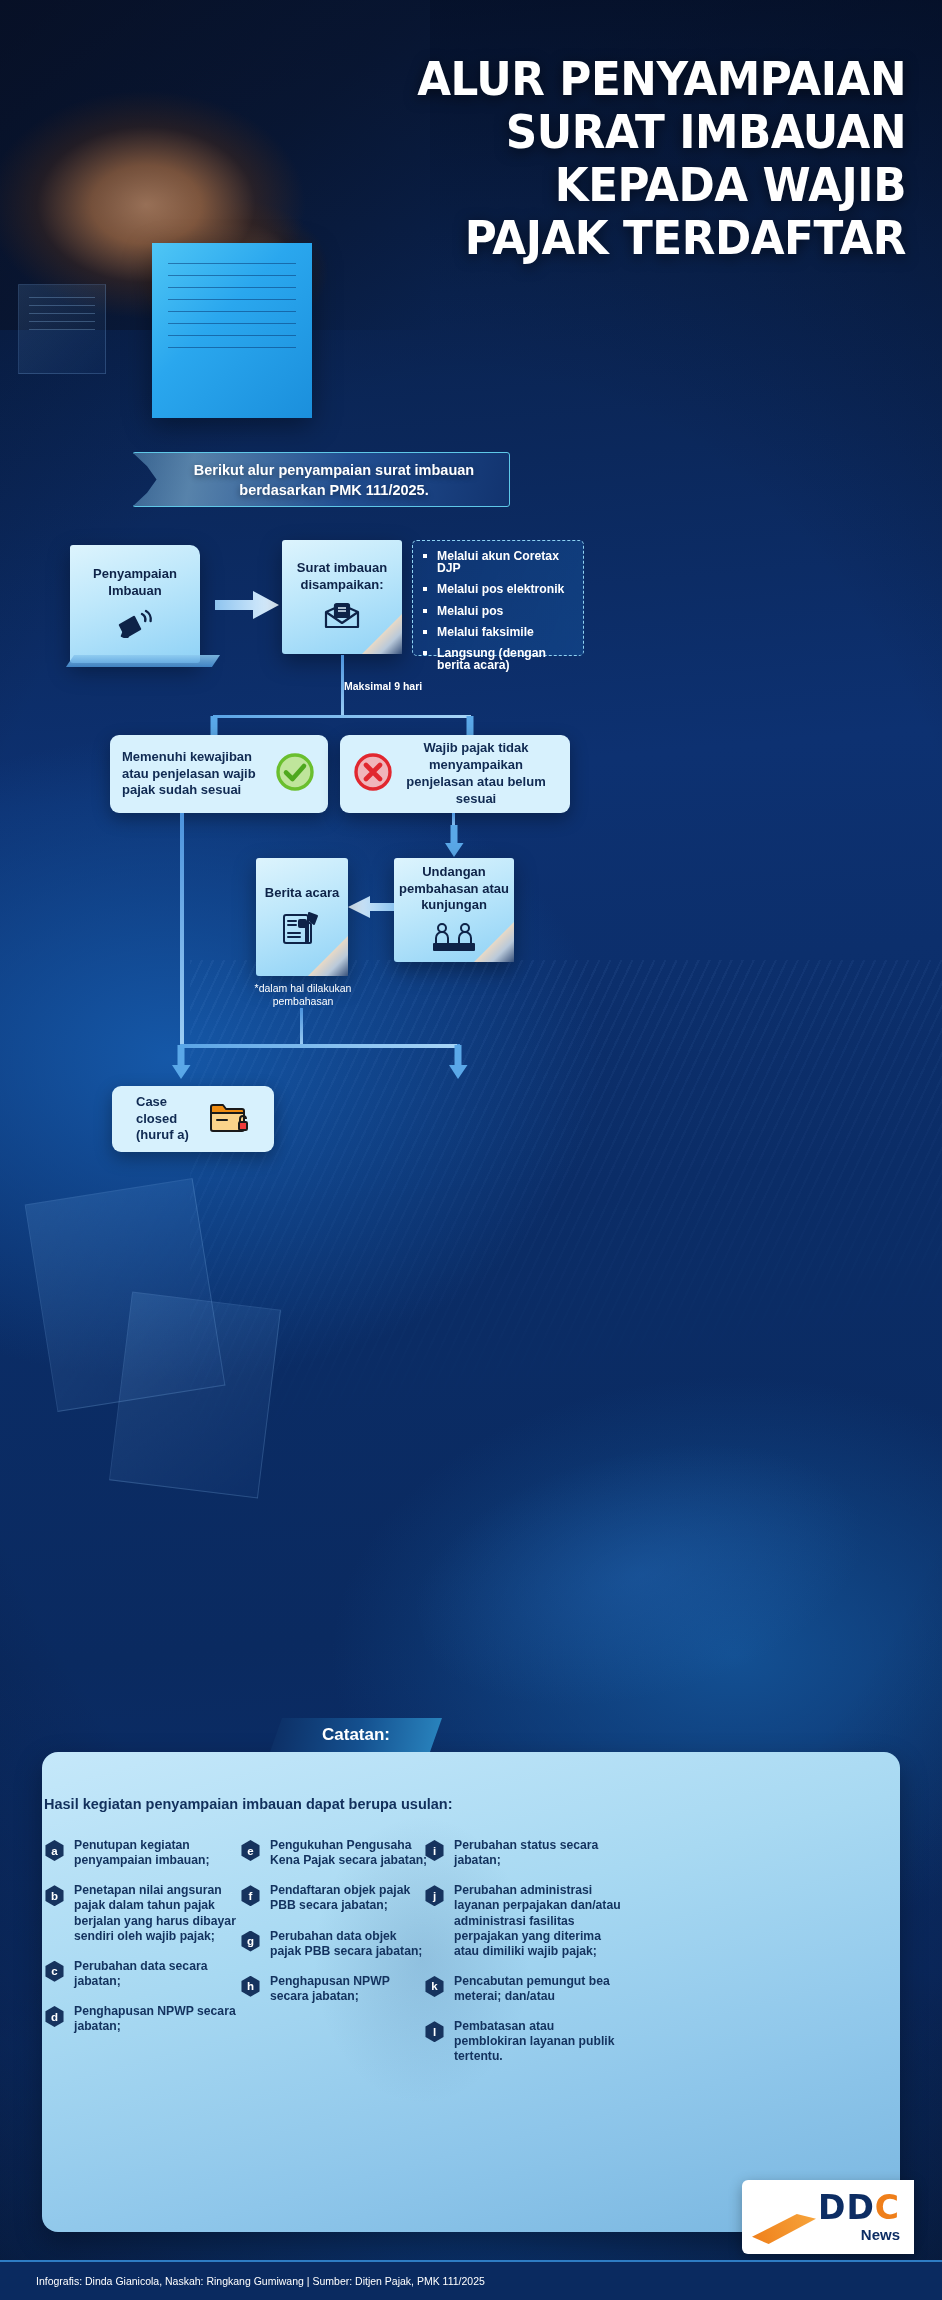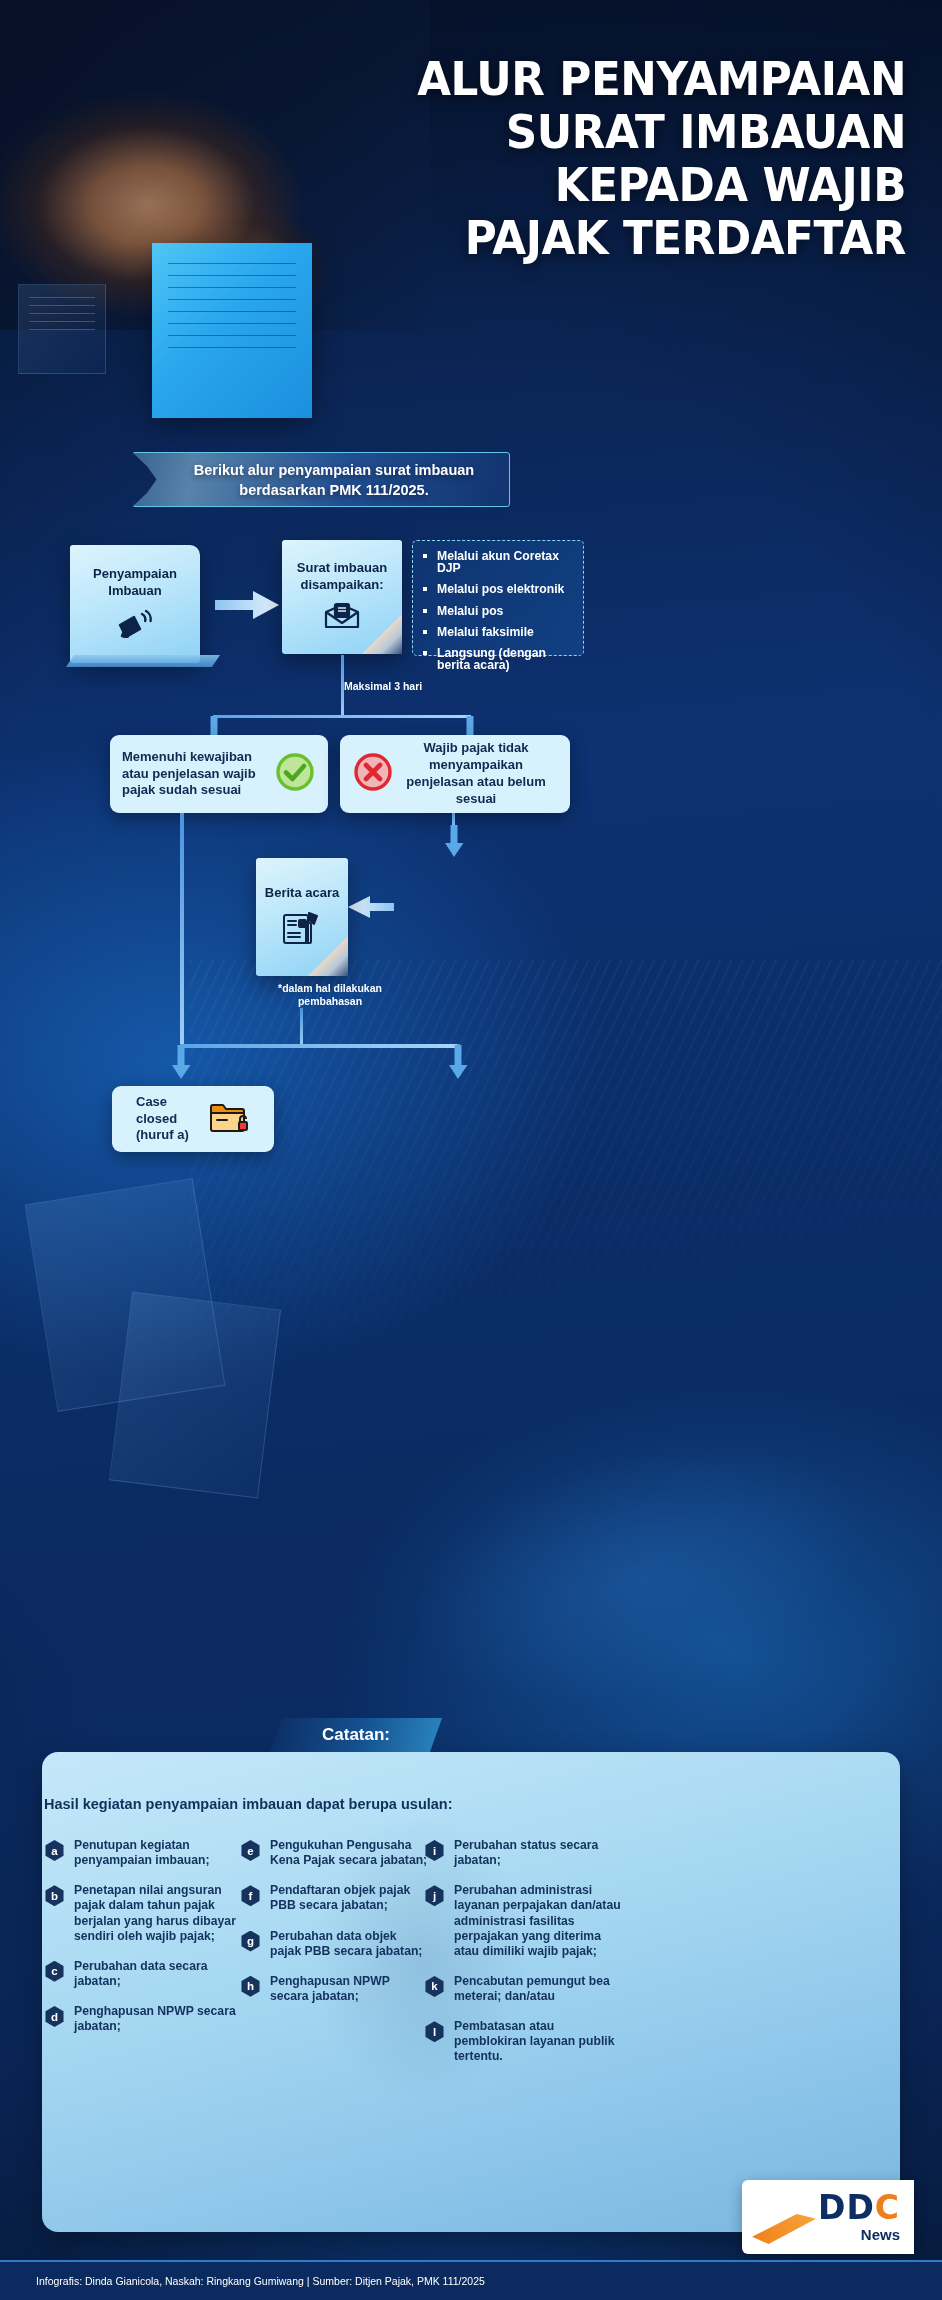--- a/index.html
+++ b/index.html
@@ -149,21 +149,21 @@
     line-height:1.0; margin-bottom:9px; position:relative; padding-left:14px;
   }
   .bullets li:before{
     content:""; position:absolute; left:0; top:4px; width:4px; height:4px; background:#fff;
   }
 
   .flabel{
     position:absolute; color:#fff; font-size:10.5px; font-weight:bold; white-space:nowrap;
   }
   .fnote{
-    position:absolute; color:#fff; font-size:10.5px; font-weight:bold; text-align:center; line-height:1.25;margin-left:27px;
+    position:absolute; color:#fff; font-size:10.5px; font-weight:normal; text-align:center; line-height:1.25;
   }
 
   .ln{ position:absolute; background:linear-gradient(90deg,#5aa4e6,#a9d6f7); }
   .lnv{ position:absolute; background:linear-gradient(180deg,#4b93dd,#9ccdf4); }
 
   
   .notes-tab{
     position:absolute; left:270px; top:1718px; width:172px; height:34px;
     background:linear-gradient(100deg,#0c2d63 0%, #14508f 52%, #2a86c0 100%);
     clip-path:polygon(7% 0, 100% 0, 93% 100%, 0 100%);
@@ -313,21 +313,21 @@
   <ul class="bullets" style="left:412px; top:540px; width:172px; height:116px; padding:9px 9px 0 10px;">
     <li>Melalui akun Coretax DJP</li>
     <li>Melalui pos elektronik</li>
     <li>Melalui pos</li>
     <li>Melalui faksimile</li>
     <li>Langsung (dengan berita acara)</li>
   </ul>
 
   <div class="lnv" style="left:341px;top:655px;width:3px;height:62px;"></div>
   <div class="ln" style="left:213px;top:715px;width:258px;height:3px;"></div>
-  <div class="flabel" style="left:344px;top:680px;">Maksimal 3 hari</div>
+  <div class="flabel" style="left:344px;top:680px;">Maksimal 9 hari</div>
 
   <div style="position:absolute;left:203px;top:716px;width:22px;height:38px;">
     <svg width="22" height="38" viewBox="0 0 22 38">
         <path d="M7.5 0h7v24h6L11 38 2 24h5.5z" fill="#5aa8e8"></path>
       </svg>
   </div>
   <div style="position:absolute;left:459px;top:716px;width:22px;height:38px;">
     <svg width="22" height="38" viewBox="0 0 22 38">
         <path d="M7.5 0h7v24h6L11 38 2 24h5.5z" fill="#5aa8e8"></path>
       </svg>
@@ -354,20 +354,35 @@
   </div>
 
   <div class="lnv" style="left:180px;top:813px;width:4px;height:232px;"></div>
   <div class="lnv" style="left:452px;top:813px;width:3px;height:18px;"></div>
   <div style="position:absolute;left:443px;top:825px;width:22px;height:32px;">
     <svg width="22" height="32" viewBox="0 0 22 32">
         <path d="M7.5 0h7v18h6L11 32 2 18h5.5z" fill="#5aa8e8"></path>
       </svg>
   </div>
 
+  <div class="node" style="left:394px; top:858px; width:120px; height:104px; border-radius:3px;">
+    <div class="lbl">Undangan pembahasan atau kunjungan</div>
+    <div class="ico">
+      <svg width="44" height="30" viewBox="0 0 44 30">
+          <g fill="none" stroke="#0e2348" stroke-width="2" stroke-linejoin="round" stroke-linecap="round">
+        <circle cx="10" cy="6" r="4"></circle>
+            <path d="M4 22v-6a6 6 0 0 1 12 0v6"></path>
+        <circle cx="33" cy="6" r="4"></circle>
+            <path d="M27 22v-6a6 6 0 0 1 12 0v6"></path>
+        <path d="M2 22h40v6H2z" fill="#0e2348"></path>
+      </g>
+        </svg>
+    </div>
+    <div class="curl"></div>
+  </div>
 
   <div style="position:absolute;left:348px;top:893px;width:46px;height:28px;">
     <svg width="46" height="28" viewBox="0 0 46 28">
         <defs>
           <linearGradient id="ag2" x1="1" x2="0">
             <stop offset="0" stop-color="#8ec4ef"></stop>
             <stop offset="1" stop-color="#e6f4ff"></stop>
           </linearGradient>
         </defs>
       <path d="M46 10H22V3L0 14l22 11v-7h24z" fill="url(#ag2)"></path>

